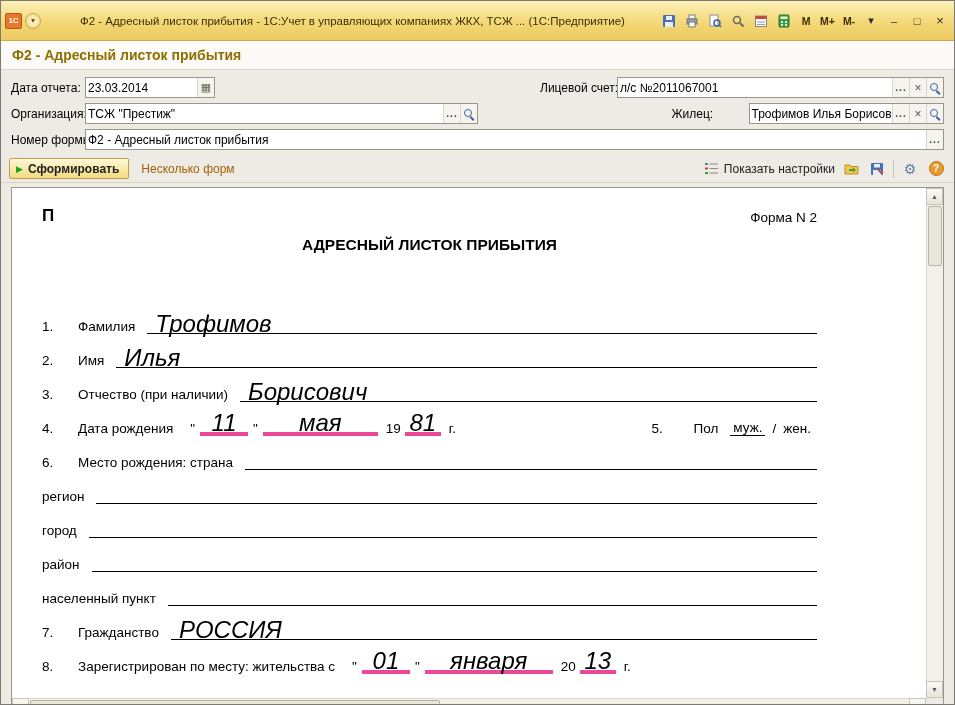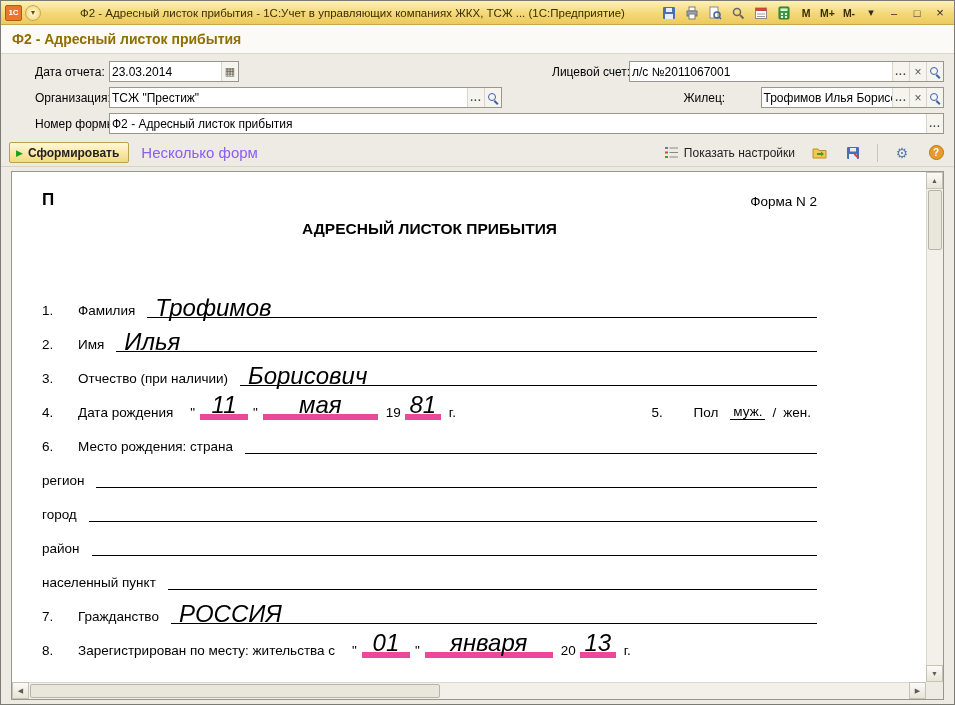--- a/index.html
+++ b/index.html
@@ -1,39 +1,39 @@
 <!DOCTYPE html>
 <html><head>
 <meta charset="utf-8">
 <style>
   *{box-sizing:border-box;margin:0;padding:0;}
   html,body{width:955px;height:705px;overflow:hidden;}
   body{font-family:"Liberation Sans","DejaVu Sans",sans-serif;font-size:12px;background:#EDEBE4;border:1px solid #7b7b74;color:#000;}
 
   
-  .titlebar{height:24px;display:flex;align-items:center;gap:3px;padding:0 4px;
+  .titlebar{height:40px;display:flex;align-items:center;gap:3px;padding:0 4px;
     background:linear-gradient(#FDF0B9,#F4D877 55%,#EBC95E);border-bottom:1px solid #C9A84C;}
   .logo{width:17px;height:16px;background:#E8762C;border:1px solid #B55A17;border-radius:2px;
     color:#fff;font-size:8px;font-weight:bold;display:flex;align-items:center;justify-content:center;}
   .menu-circle{width:16px;height:16px;border-radius:50%;background:radial-gradient(#FFFBE2,#F0CE6A);
     border:1px solid #C9A84C;display:flex;align-items:center;justify-content:center;font-size:8px;color:#6b5200;cursor:pointer;}
   .title-text{flex:1;margin-left:36px;font-size:11.5px;color:#3a3000;white-space:nowrap;overflow:hidden;text-overflow:ellipsis;}
   .tb-ico{width:20px;height:18px;display:flex;align-items:center;justify-content:center;border-radius:2px;cursor:pointer;}
   .tb-m{min-width:18px;height:18px;display:flex;align-items:center;justify-content:center;
     font-size:10.5px;font-weight:bold;color:#3a3000;padding:0 2px;cursor:pointer;}
   .win-btn{width:20px;height:16px;display:flex;align-items:center;justify-content:center;
     font-size:11px;color:#2b2b2b;cursor:pointer;}
   .win-btn.close{font-size:13px;}
 
   
   .caption{height:29px;display:flex;align-items:center;padding:0 11px;background:#FBFAF6;
     border-bottom:1px solid #DAD6CA;font-size:14px;font-weight:bold;color:#8F6F00;}
 
   
-  .filters{padding:7px 10px 5px;display:flex;flex-direction:column;gap:5px;background:#EDEBE4;margin-left:24px;}
+  .filters{padding:7px 10px 5px;display:flex;flex-direction:column;gap:5px;background:#EDEBE4;}
   .frow{display:flex;align-items:center;height:21px;}
   .flabel{font-size:12px;white-space:nowrap;}
   .field{display:flex;align-items:stretch;background:#fff;border:1px solid #99968B;height:21px;overflow:hidden;}
   .field .val{flex:1;display:flex;align-items:center;padding:0 2px;font-size:12px;white-space:nowrap;overflow:hidden;}
   .fbtn{width:17px;display:flex;align-items:center;justify-content:center;border-left:1px solid #D8D5CA;
     background:#F6F4EE;font-size:10px;color:#444;cursor:pointer;flex:none;}
   .fbtn.ell{font-weight:bold;letter-spacing:1px;}
   .fbtn.clr{font-size:12px;color:#555;}
   .cal-glyph{font-size:11px;color:#6b6455;}
   .mag{position:relative;width:10px;height:10px;}
@@ -42,43 +42,43 @@
     transform:rotate(45deg);transform-origin:0 0;}
   .spacer{flex:1;}
 
   
   .toolbar{display:flex;align-items:center;gap:8px;padding:3px 8px;background:#EDEBE4;
     border-bottom:1px solid #D6D2C6;height:28px;}
   .btn-generate{display:flex;align-items:center;gap:5px;height:21px;padding:0 9px 0 6px;
     background:linear-gradient(#FFF8D8,#F3DA7E);border:1px solid #B9A14E;border-radius:2px;cursor:pointer;}
   .btn-generate .play{color:#1E9E1E;font-size:9px;}
   .btn-generate .lbl{font-size:12px;font-weight:bold;color:#222;}
-  .btn-flat{font-size:15px;color:#8b5cf6;padding:2px 4px;cursor:pointer;}
-  .tool-right{margin-left:auto;display:flex;align-items:center;gap:14px;}
+  .btn-flat{font-size:12px;color:#a16207;padding:2px 4px;cursor:pointer;}
+  .tool-right{margin-left:auto;display:flex;align-items:center;gap:6px;}
   .show-settings{display:flex;align-items:center;gap:5px;cursor:pointer;font-size:12px;color:#222;}
   .tool-ico{width:20px;height:18px;display:flex;align-items:center;justify-content:center;cursor:pointer;}
   .gear-glyph{font-size:14px;color:#5F7BAE;}
   .help-circle{width:15px;height:15px;border-radius:50%;background:#E89B2C;border:1px solid #B97713;
     color:#fff;font-size:10px;font-weight:bold;display:flex;align-items:center;justify-content:center;}
   .tdivider{width:1px;height:18px;background:#C9C5B8;}
 
   
   .doc-area{position:relative;margin:4px 10px;background:#fff;border:1px solid #99968B;height:529px;}
   .doc-content{position:absolute;left:0;top:0;right:17px;bottom:17px;overflow:hidden;padding:18px 0 0 30px;}
   .doc-head{display:flex;justify-content:space-between;align-items:flex-start;width:775px;height:22px;}
   .doc-corner{font-size:17px;font-weight:bold;}
   .doc-formno{font-size:13.5px;padding-top:4px;}
   .doc-title{width:775px;text-align:center;font-weight:bold;font-size:15.5px;margin-top:8px;}
   .dlines{width:775px;}
   .dline{display:flex;align-items:flex-end;margin-top:12px;height:22px;font-size:13.5px;}
   .dline.first{margin-top:58px;}
   .dnum{width:36px;flex:none;}
   .dlabel{flex:none;padding-right:12px;white-space:nowrap;}
   .ufill{flex:1;border-bottom:1px solid #000;display:flex;align-items:flex-end;height:22px;}
-  .ufix{flex:none;border-bottom:6px solid #ec4899;display:flex;align-items:flex-end;justify-content:center;height:22px;}
+  .ufix{flex:none;border-bottom:4px solid #ec4899;display:flex;align-items:flex-end;justify-content:center;height:22px;}
   .uval{font-style:italic;font-size:24px;line-height:19px;white-space:nowrap;padding-left:8px;}
   .uval.center{padding-left:0;}
   .q{padding:0 5px;flex:none;}
   .ct{padding:0 4px 0 8px;flex:none;}
   .sex-group{margin-left:auto;margin-right:6px;display:flex;align-items:flex-end;}
   .sex-num{width:42px;flex:none;}
   .usex{border-bottom:1px solid #000;padding:0 3px;flex:none;}
   .slash{padding:0 7px;flex:none;}
 
   

